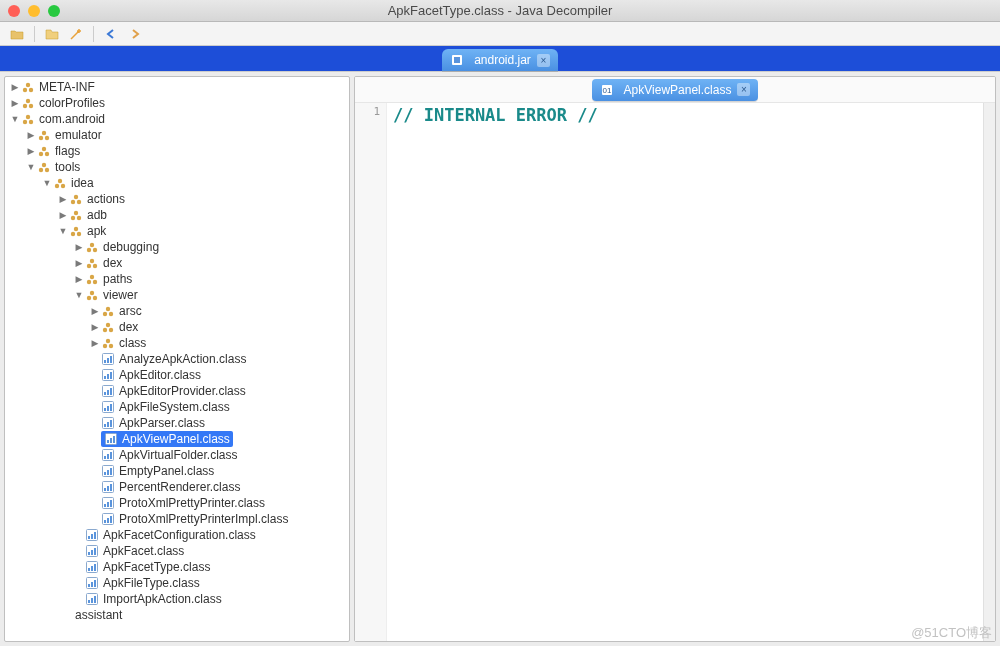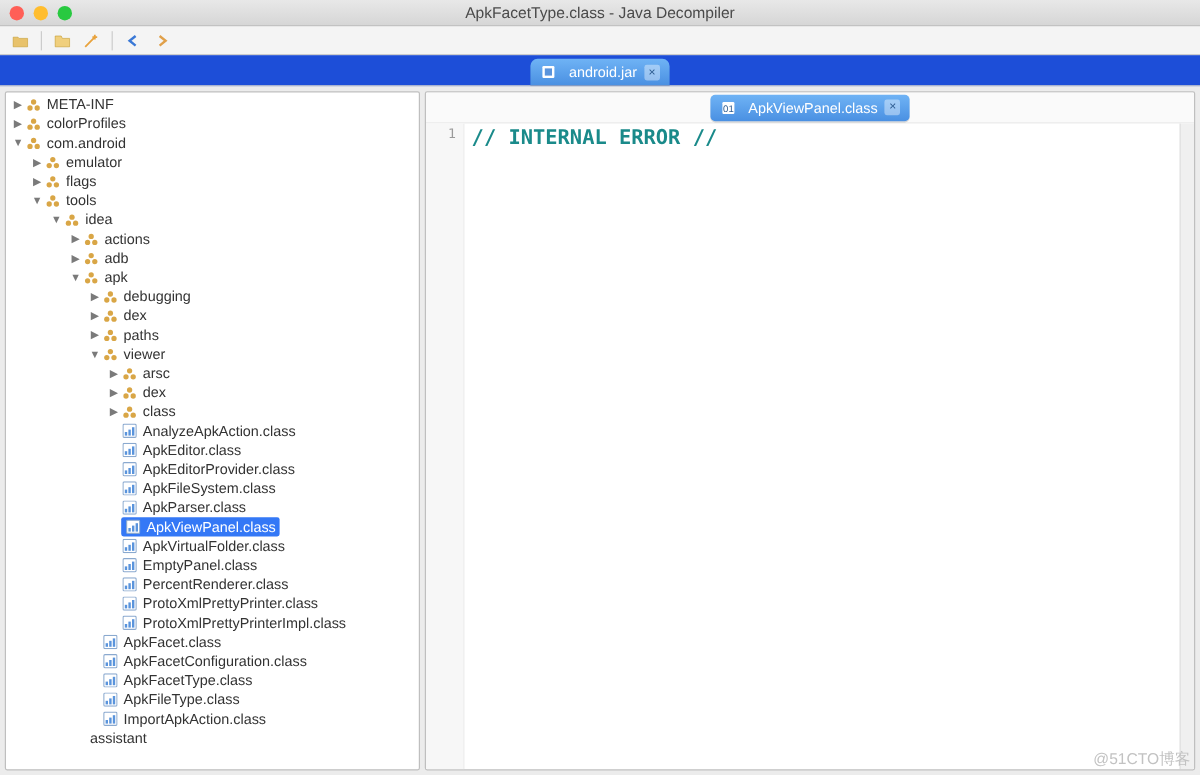--- a/index.html
+++ b/index.html
@@ -508,34 +508,34 @@
           <span class="indent" style="width:68px"></span>
           <span class="twisty"> </span>
           <span class="nicon">
             <svg width="12" height="12">
               <rect x="0.5" y="0.5" width="11" height="11" rx="1" fill="#fff" stroke="#8aa9cf"></rect>
               <rect x="2" y="7" width="2" height="3" fill="#5a94dc"></rect>
               <rect x="5" y="5" width="2" height="5" fill="#5a94dc"></rect>
               <rect x="8" y="3" width="2" height="7" fill="#5a94dc"></rect>
             </svg>
           </span>
+          <span class="nlabel">ApkFacetConfiguration.class</span>
+        </div>
+        <div class="node" style="padding-left:0">
+          <span class="indent" style="width:68px"></span>
+          <span class="twisty"> </span>
+          <span class="nicon">
+            <svg width="12" height="12">
+              <rect x="0.5" y="0.5" width="11" height="11" rx="1" fill="#fff" stroke="#8aa9cf"></rect>
+              <rect x="2" y="7" width="2" height="3" fill="#5a94dc"></rect>
+              <rect x="5" y="5" width="2" height="5" fill="#5a94dc"></rect>
+              <rect x="8" y="3" width="2" height="7" fill="#5a94dc"></rect>
+            </svg>
+          </span>
           <span class="nlabel">ApkFacet.class</span>
-        </div>
-        <div class="node" style="padding-left:0">
-          <span class="indent" style="width:68px"></span>
-          <span class="twisty"> </span>
-          <span class="nicon">
-            <svg width="12" height="12">
-              <rect x="0.5" y="0.5" width="11" height="11" rx="1" fill="#fff" stroke="#8aa9cf"></rect>
-              <rect x="2" y="7" width="2" height="3" fill="#5a94dc"></rect>
-              <rect x="5" y="5" width="2" height="5" fill="#5a94dc"></rect>
-              <rect x="8" y="3" width="2" height="7" fill="#5a94dc"></rect>
-            </svg>
-          </span>
-          <span class="nlabel">ApkFacetConfiguration.class</span>
         </div>
         <div class="node" style="padding-left:0">
           <span class="indent" style="width:68px"></span>
           <span class="twisty"> </span>
           <span class="nicon">
             <svg width="12" height="12">
               <rect x="0.5" y="0.5" width="11" height="11" rx="1" fill="#fff" stroke="#8aa9cf"></rect>
               <rect x="2" y="7" width="2" height="3" fill="#5a94dc"></rect>
               <rect x="5" y="5" width="2" height="5" fill="#5a94dc"></rect>
               <rect x="8" y="3" width="2" height="7" fill="#5a94dc"></rect>

